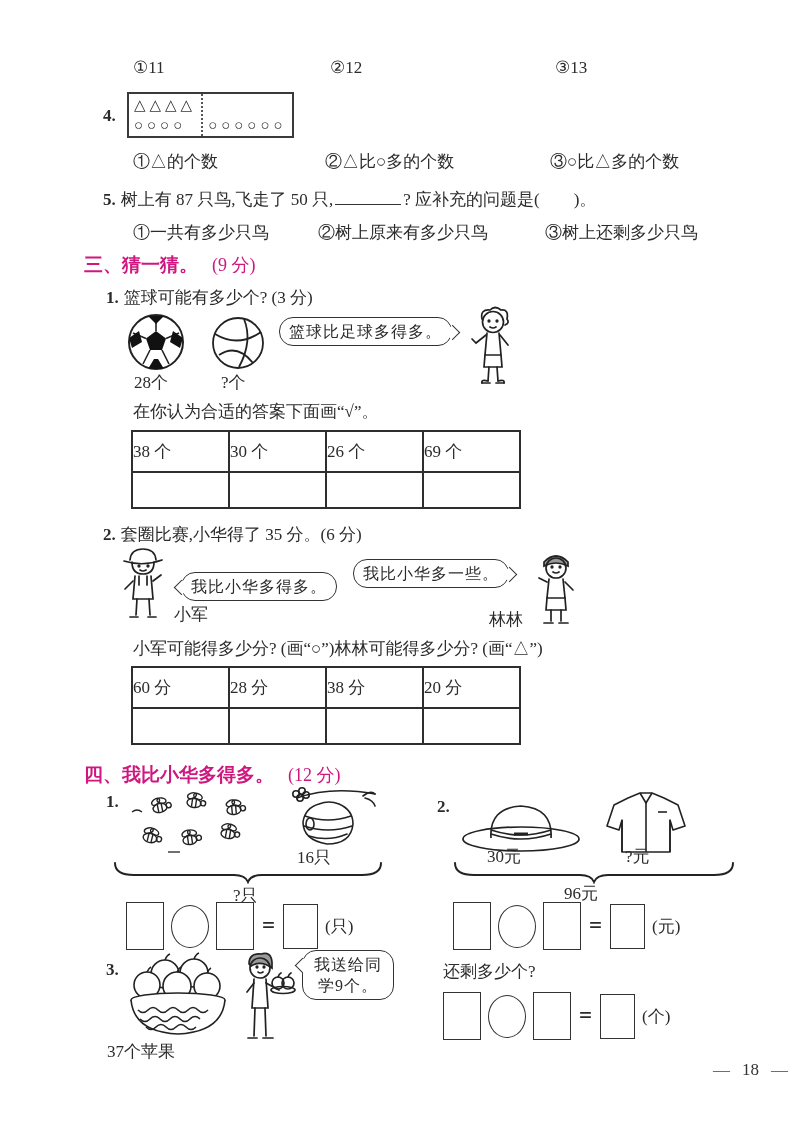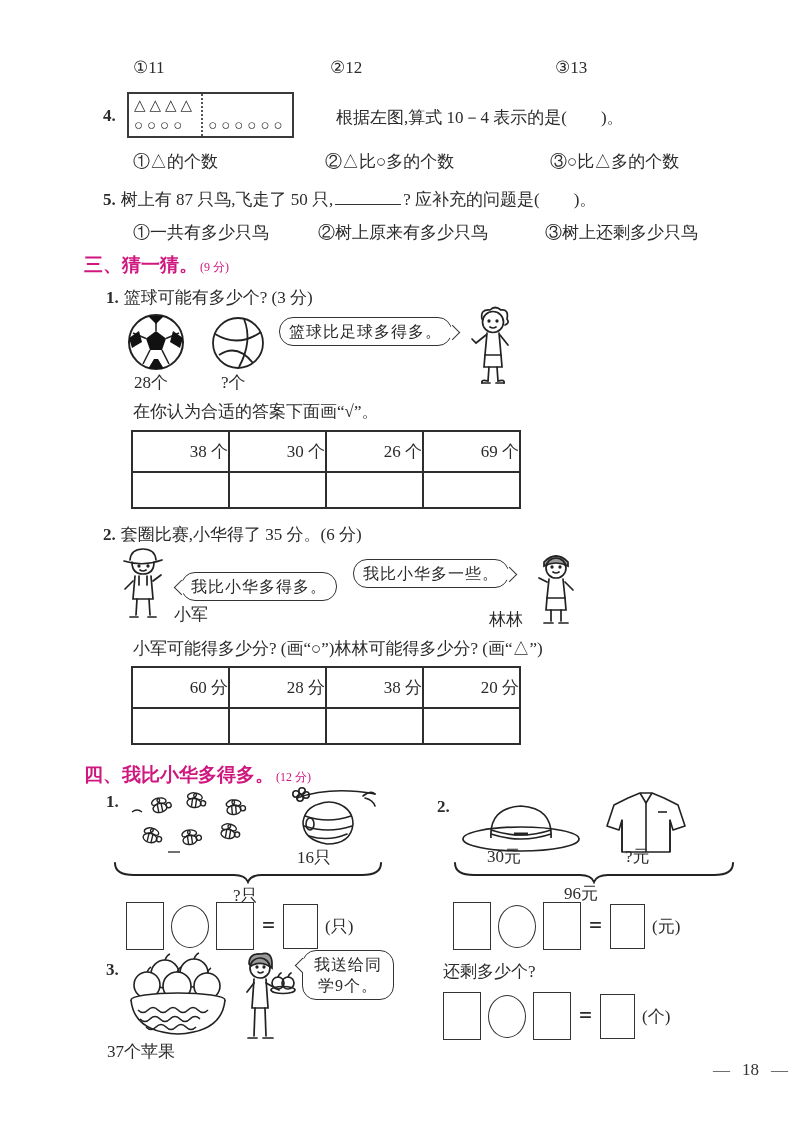--- a/index.html
+++ b/index.html
@@ -7,30 +7,30 @@
   body { background:#e8e8e8; font-family:"Liberation Serif", serif; }
   .page { position:relative; width:800px; height:1132px; background:#ffffff; margin:0 auto;
           color:var(--ink); font-size:17px; overflow:hidden; }
   .abs { position:absolute; }
   .b { font-weight:bold; }
   .row3 { position:absolute; display:flex; white-space:nowrap; }
   .row3 span { display:inline-block; }
   .qline { position:absolute; white-space:nowrap; }
   .qline .num { font-weight:bold; margin-right:5px; }
   .hd { font-family:"Liberation Sans", sans-serif; font-weight:bold; font-size:19px; color:var(--accent); }
-  .hd .pts { font-family:"Liberation Serif", serif; font-weight:normal; font-size:12px; margin-left:2px; }
+  .hd .pts { font-family:"Liberation Serif", serif; font-weight:normal; font-size:18px; margin-left:14px; }
   .blankline { display:inline-block; width:66px; height:1.05em; border-bottom:1.6px solid #333; margin:0 2px; }
   
   .dbox { position:absolute; display:flex; border:2px solid #3a3a3a; background:#fff; }
   .dcol { padding:1px 5px; font-size:15px; line-height:20px; letter-spacing:4px; color:#333; white-space:nowrap; }
   .dcol.left { border-right:2px dotted #555; }
   .dcol .ln { height:20px; }
   
   table.ans { position:absolute; border-collapse:collapse; table-layout:fixed; }
-  table.ans td { border:2px solid #2e2e2e; width:97px; text-align:right; font-size:17px; color:#2b2b2b;margin-top:28px; }
+  table.ans td { border:2px solid #2e2e2e; width:97px; text-align:left; font-size:17px; color:#2b2b2b;margin-top:28px; }
   table.ans tr.hdr td { height:41px; }
   table.ans tr.empty td { height:36px; }
   
   .bubble { position:absolute; border:1.6px solid #333; border-radius:14px; background:#fff;
             padding:3px 9px; font-size:16px; letter-spacing:1px; line-height:21px; white-space:nowrap; z-index:2;text-align:center; }
   .bubble.wrap { white-space:normal; }
   .tail { position:absolute; width:11px; height:11px; background:#fff; transform:rotate(45deg); }
   .tail.r { right:-6.5px; top:9px; border-top:1.6px solid #333; border-right:1.6px solid #333; }
   .tail.l { left:-6.5px; top:9px; border-bottom:1.6px solid #333; border-left:1.6px solid #333; }
   
@@ -59,21 +59,20 @@
   <div class="dbox" style="left:127px; top:92px">
     <div class="dcol left">
       <div class="ln">△△△△</div>
       <div class="ln">○○○○</div>
     </div>
     <div class="dcol">
       <div class="ln"></div>
       <div class="ln">○○○○○○</div>
     </div>
   </div>
-  <span class="abs" style="left:336px; top:106px">根据左图,算式 10－4 表示的是(　　)。</span>
   <div class="row3" style="left:133px; top:150px; width:640px">
     <span style="width:192px">①△的个数</span>
     <span style="width:225px">②△比○多的个数</span>
     <span>③○比△多的个数</span>
   </div>
 
   <div class="qline" style="left:103px; top:187px">
     <span class="num">5.</span><span>树上有 87 只鸟,飞走了 50 只,</span><span class="blankline"></span><span>? 应补充的问题是(　　)。</span>
   </div>
   <div class="row3" style="left:133px; top:221px; width:640px">

